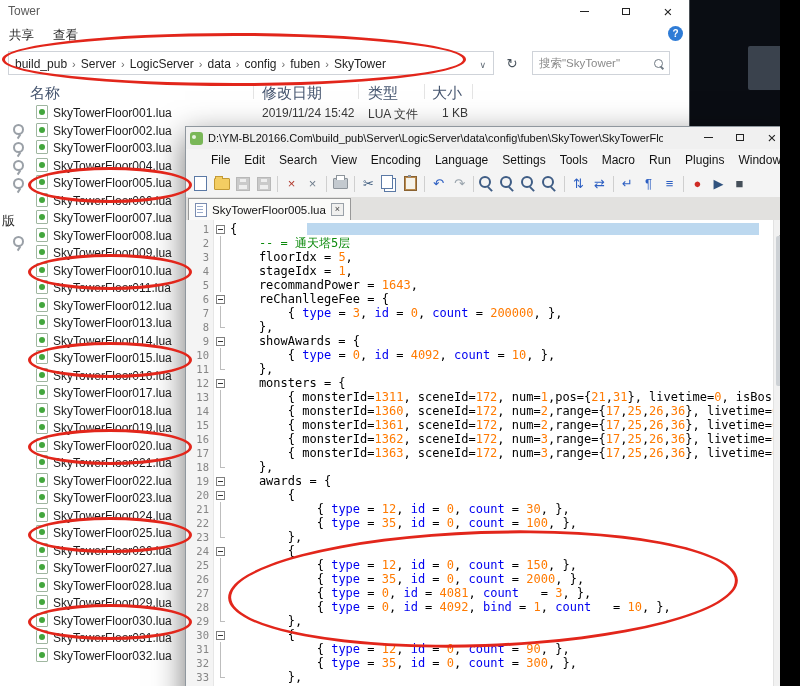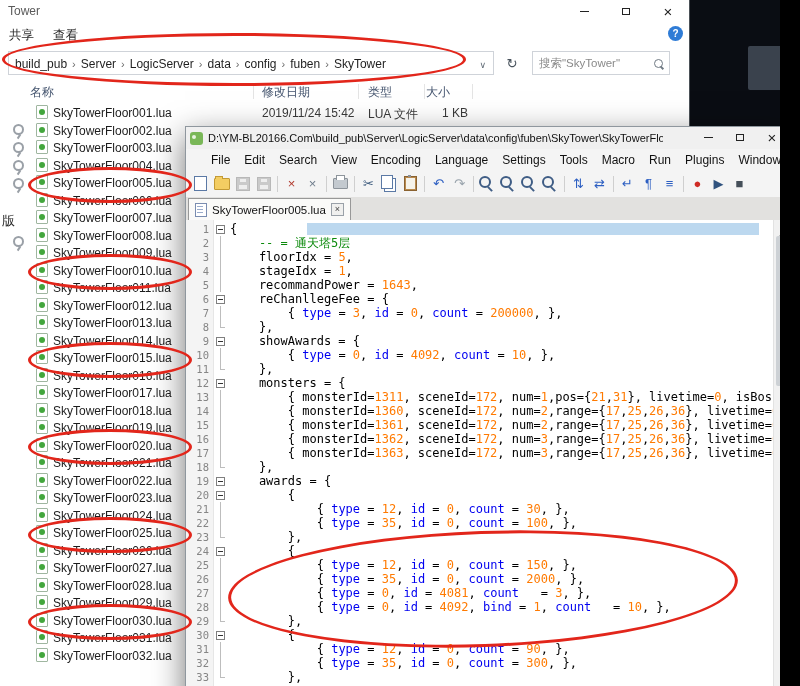--- a/index.html
+++ b/index.html
@@ -29,22 +29,22 @@
   .addr-chevron{margin-left:auto;padding-right:3px}
   .addr-chevron::before{content:"∨";font-size:9px;color:#5f6a75}
   .refresh-btn{position:absolute;left:500px;top:5px;width:24px;height:24px;display:flex;align-items:center;justify-content:center}
   .refresh-btn::before{content:"↻";font-size:13px;color:#4a545e}
   .search-box{position:absolute;left:532px;top:5px;width:138px;height:24px;border:1px solid #cfd3d9;background:#fff;display:flex;align-items:center;box-sizing:border-box;padding:0 6px}
   .search-text{font-size:11.5px;color:#8a8a8a;flex:1;white-space:nowrap;overflow:hidden}
   .search-mag{width:7px;height:7px;border:1.5px solid #707a84;border-radius:50%;position:relative;flex:none}
   .search-mag::after{content:"";position:absolute;width:1.5px;height:4px;background:#707a84;left:6px;top:6px;transform:rotate(-45deg)}
 
   .col-headers{position:absolute;left:0;top:82px;right:0;height:20px}
-  .colh{position:absolute;top:2px;font-size:12px;color:#44546e;white-space:nowrap}
-  .colh-0{left:30px}.colh-1{left:262px}.colh-2{left:368px}.colh-3{left:426px;width:42px;text-align:left}
+  .colh{position:absolute;top:2px;font-size:15px;color:#44546e;white-space:nowrap}
+  .colh-0{left:30px}.colh-1{left:262px}.colh-2{left:368px}.colh-3{left:426px;width:42px;text-align:center}
   .colsep{position:absolute;top:2px;width:1px;height:15px;background:#e4e4e4}
 
   .file-list{position:absolute;left:0;top:104px;right:0;bottom:0;overflow:hidden}
   .file-row{position:relative;height:17.5px}
   .lua-icon{position:absolute;left:36px;top:1px;width:12px;height:14px;background:#fff;border:1px solid #9fb6a0;border-radius:1px;box-sizing:border-box}
   .lua-icon::before{content:"";position:absolute;left:2px;top:3px;width:6px;height:6px;border-radius:50%;background:#42a63c}
   .f-name{position:absolute;left:53px;top:2px;font-size:12px;color:#1c1c1c;white-space:nowrap}
   .f-date{position:absolute;left:262px;top:2px;font-size:12px;color:#3a3a3a;white-space:nowrap}
   .f-type{position:absolute;left:368px;top:2px;font-size:12px;color:#3a3a3a;white-space:nowrap}
   .f-size{position:absolute;left:424px;top:2px;width:44px;text-align:right;font-size:12px;color:#3a3a3a}

